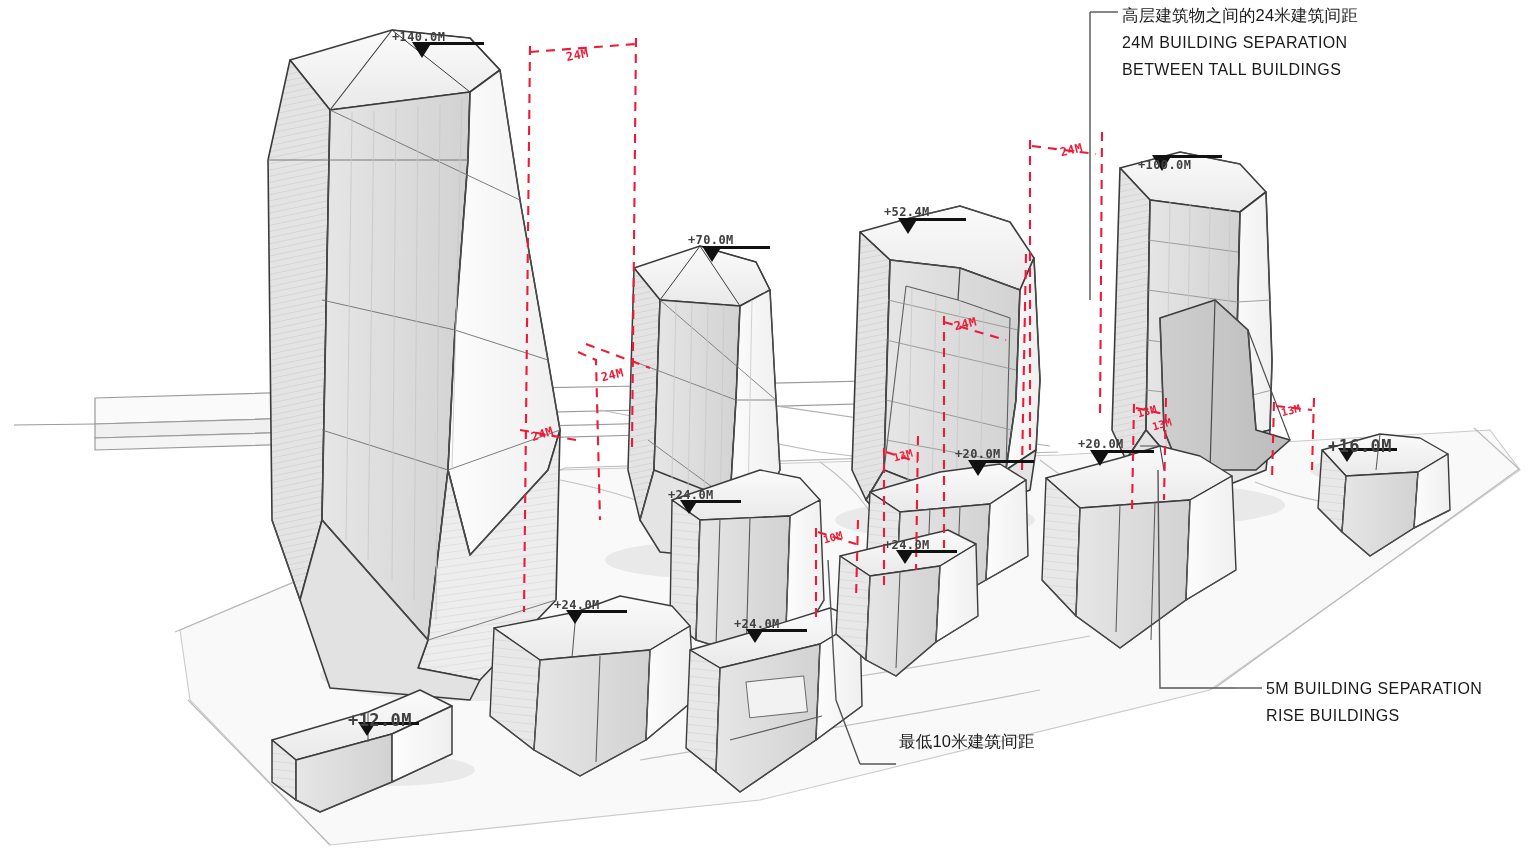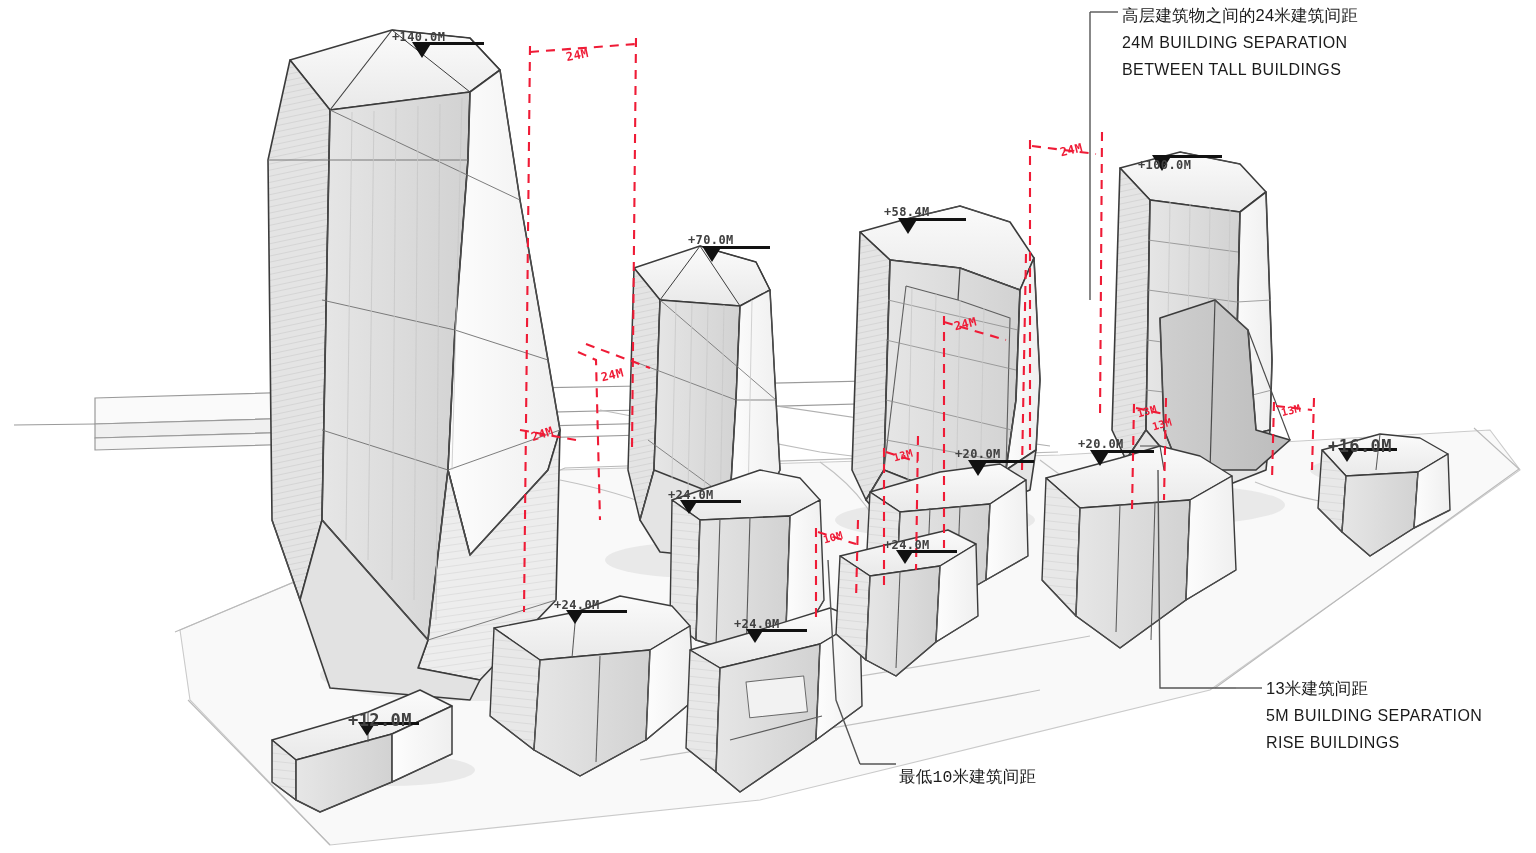--- a/index.html
+++ b/index.html
@@ -7,21 +7,21 @@
   body{width:1536px;height:853px;position:relative;overflow:hidden;
        font-family:"Liberation Sans","DejaVu Sans",sans-serif;}
   #stage{position:absolute;inset:0;width:1536px;height:853px;}
   svg.scene{position:absolute;left:0;top:0;width:1536px;height:853px;}
 
   
   .callout{position:absolute;color:#1a1a1a;}
   .callout .cn{font-size:16.5px;line-height:27px;letter-spacing:.2px;white-space:nowrap;}
   .callout .en{font-size:16px;line-height:27px;letter-spacing:.4px;white-space:nowrap;}
   #callout-24m{left:1122px;top:2px;}
-  #callout-10m{left:899px;top:764px;font-family:Liberation Mono, monospace;}
+  #callout-10m{left:899px;top:728px;}
   #callout-13m{left:1266px;top:675px;}
 
   
   .htag{position:absolute;font-family:"DejaVu Sans Mono","Liberation Mono",monospace;
         font-size:12px;font-weight:bold;color:#404040;letter-spacing:.4px;white-space:nowrap;}
   .htag.sm{font-size:17px;}
 
   
   .dim{position:absolute;color:#ef1b36;font-family:"DejaVu Sans Mono","Liberation Mono",monospace;
        font-size:12px;font-weight:bold;white-space:nowrap;letter-spacing:.3px;}
@@ -443,21 +443,21 @@
       <g>
           <polygon points="358,722 376,722 367,736"></polygon>
           <rect x="367" y="722" width="52" height="3"></rect>
         </g>
     </g>
   </svg>
 
   <div id="height-label-layer">
       <div class="htag" style="left: 392px; top: 30px;">+140.0M</div>
       <div class="htag" style="left: 688px; top: 233px;">+70.0M</div>
-      <div class="htag" style="left: 884px; top: 205px;">+58.4M</div>
+      <div class="htag" style="left: 884px; top: 205px;">+52.4M</div>
       <div class="htag" style="left: 1138px; top: 142px; margin-top: 16px;">+100.0M</div>
       <div class="htag" style="left: 955px; top: 447px;">+20.0M</div>
       <div class="htag" style="left: 1078px; top: 437px;">+20.0M</div>
       <div class="htag sm" style="left: 1328px; top: 436px;">+16.0M</div>
       <div class="htag" style="left: 668px; top: 488px;">+24.0M</div>
       <div class="htag" style="left: 554px; top: 598px;">+24.0M</div>
       <div class="htag" style="left: 734px; top: 617px;">+24.0M</div>
       <div class="htag" style="left: 884px; top: 538px;">+24.0M</div>
       <div class="htag sm" style="left: 348px; top: 710px;">+12.0M</div>
     </div>
@@ -479,18 +479,17 @@
     <div class="cn">高层建筑物之间的24米建筑间距</div>
     <div class="en">24M BUILDING SEPARATION</div>
     <div class="en">BETWEEN TALL BUILDINGS</div>
   </div>
 
   <div class="callout" id="callout-10m">
     <div class="cn">最低10米建筑间距</div>
   </div>
 
   <div class="callout" id="callout-13m">
-    <div class="cn">13米建筑间距</div>
     <div class="en">5M BUILDING SEPARATION</div>
     <div class="en">RISE BUILDINGS</div>
   </div>
 
 </div>
 
 </body></html>

